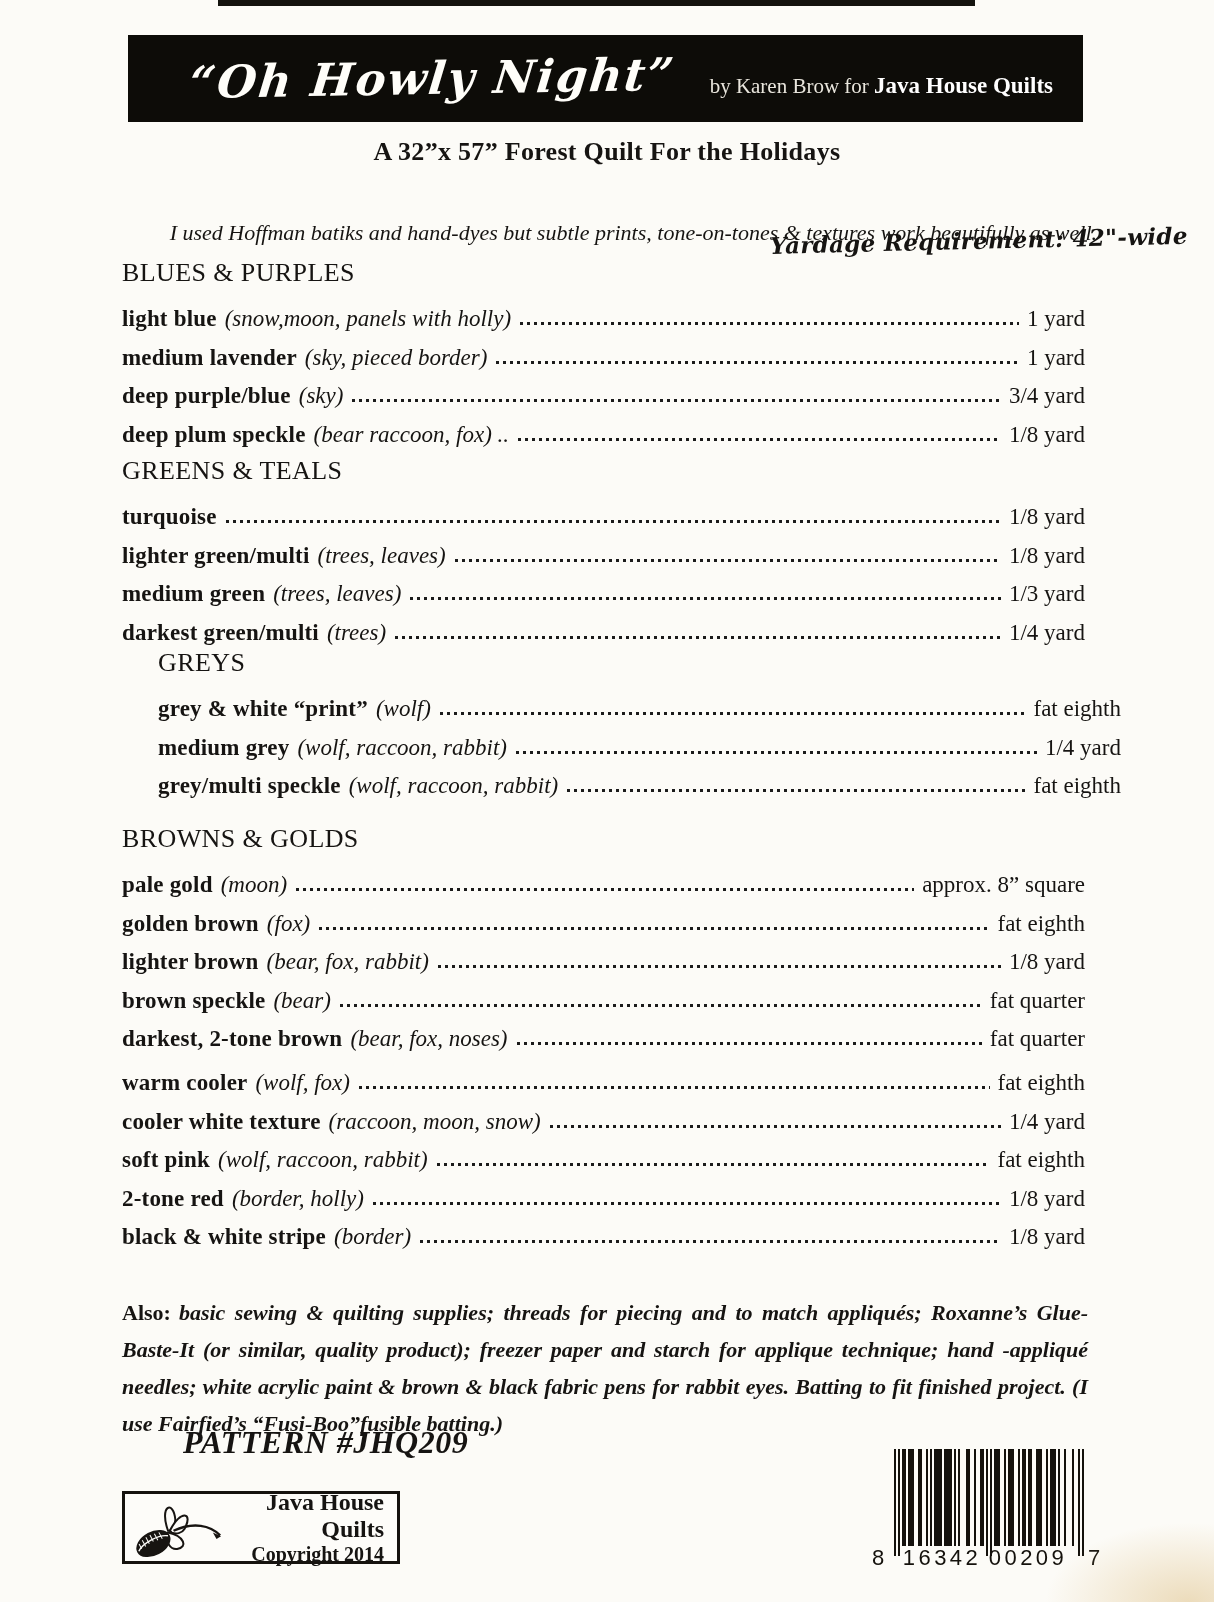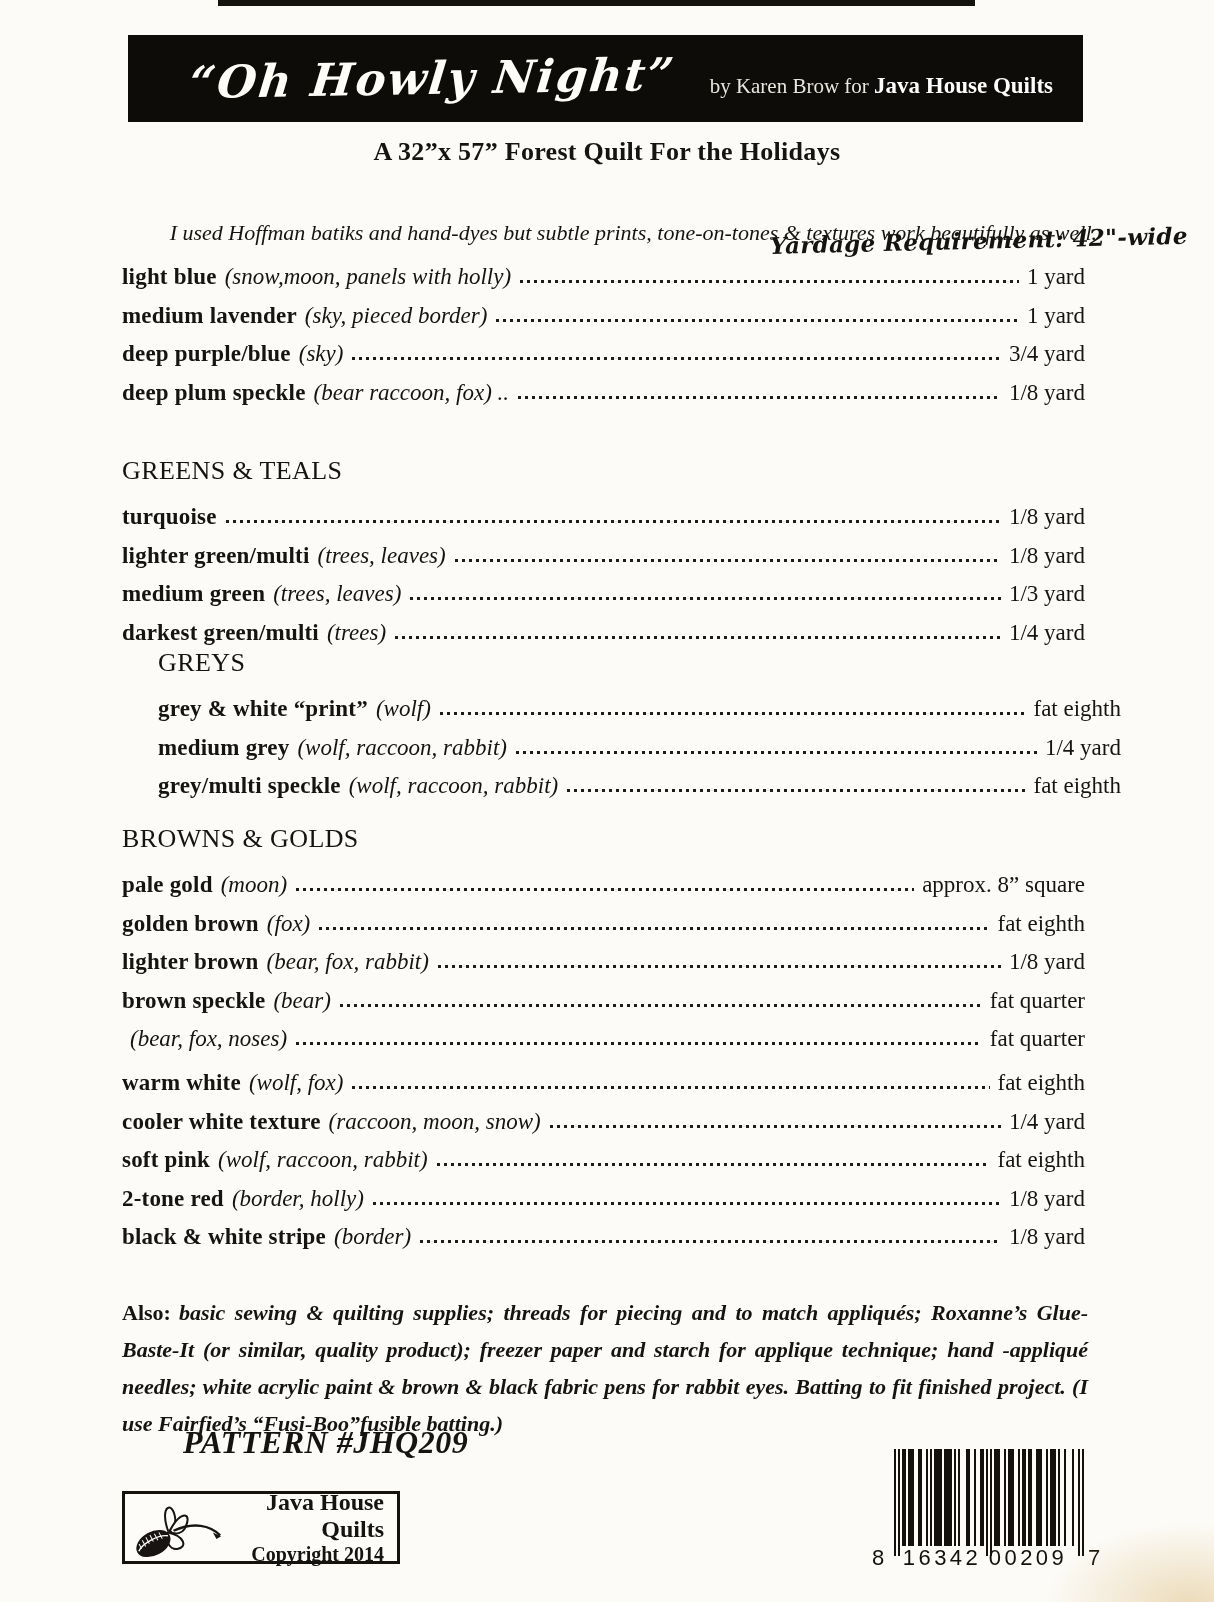--- a/index.html
+++ b/index.html
@@ -75,20 +75,21 @@
 </div>
 
 <div class="subtitle">A 32”x 57” Forest Quilt For the Holidays</div>
 
 <p class="intro">I used Hoffman batiks and hand-dyes but subtle prints, tone-on-tones &amp; textures work beautifully as well.</p>
 
 <div class="yardage">Yardage Requirement: 42"-wide</div>
 
 <div>
     <section class="section" style="top: 258px;">
+      <h2>BLUES &amp; PURPLES</h2>
       <div class="row">
         <span class="nm">light blue</span>
         <span class="ds">(snow,moon, panels with holly)</span>
         <span class="leader"></span>
         <span class="amt">1 yard</span>
       </div>
       <div class="row">
         <span class="nm">medium lavender</span>
         <span class="ds">(sky, pieced border)</span>
         <span class="leader"></span>
@@ -174,28 +175,29 @@
         <span class="leader"></span>
         <span class="amt">1/8 yard</span>
       </div>
       <div class="row">
         <span class="nm">brown speckle</span>
         <span class="ds">(bear)</span>
         <span class="leader"></span>
         <span class="amt">fat quarter</span>
       </div>
       <div class="row">
+        <span class="nm">darkest, 2-tone brown</span>
         <span class="ds">(bear, fox, noses)</span>
         <span class="leader"></span>
         <span class="amt">fat quarter</span>
       </div>
     </section>
     <section class="section" style="top: 1064px;">
       <div class="row">
-        <span class="nm">warm white</span>
+        <span class="nm">warm cooler</span>
         <span class="ds">(wolf, fox)</span>
         <span class="leader"></span>
         <span class="amt">fat eighth</span>
       </div>
       <div class="row">
         <span class="nm">cooler white texture</span>
         <span class="ds">(raccoon, moon, snow)</span>
         <span class="leader"></span>
         <span class="amt">1/4 yard</span>
       </div>

